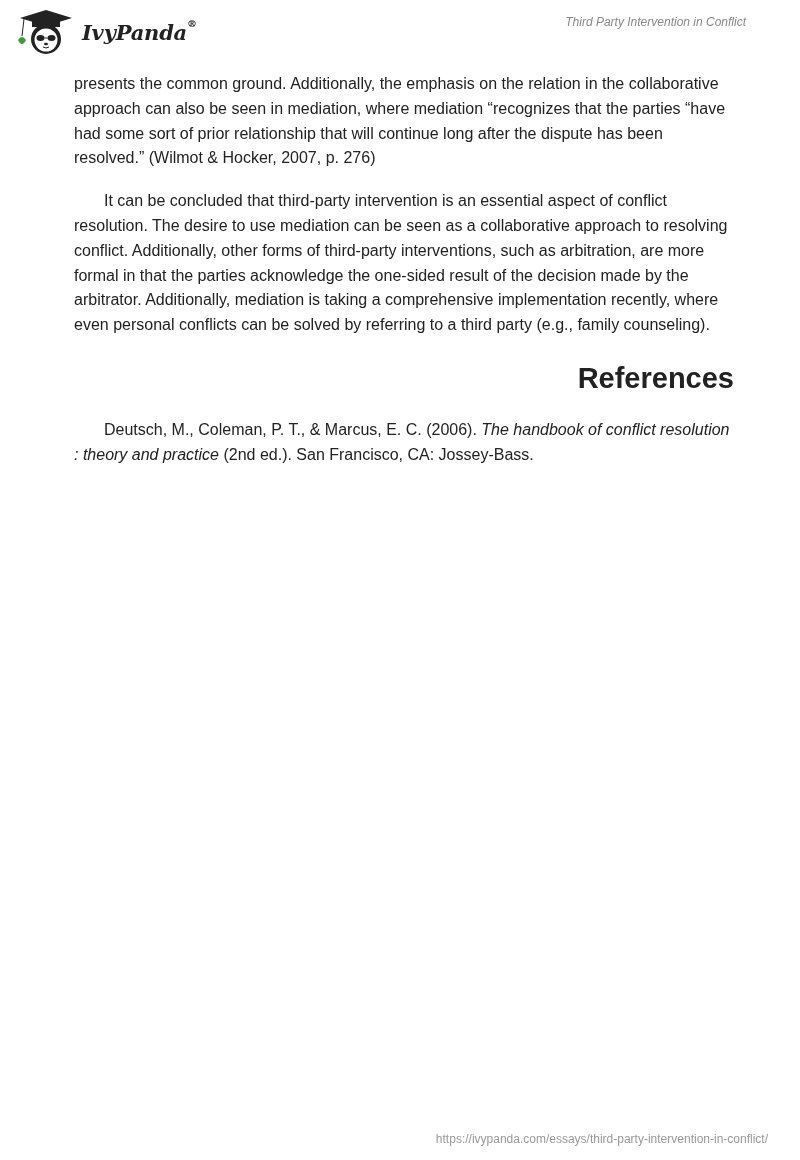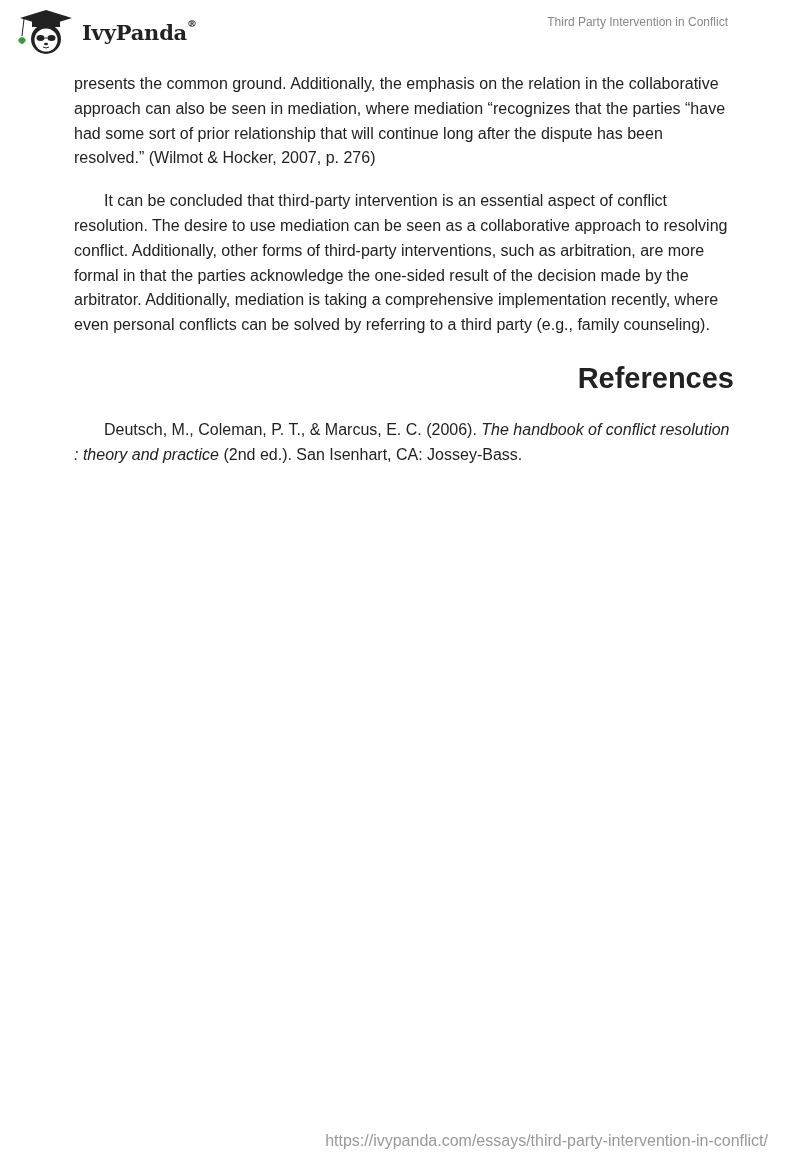--- a/index.html
+++ b/index.html
@@ -1,31 +1,31 @@
 <!DOCTYPE html>
 <html><head>
 <meta charset="utf-8">
 <style>
   html, body { margin: 0; padding: 0; background: #ffffff; }
   body { width: 800px; height: 1160px; position: relative; overflow: hidden;
          font-family: "Liberation Sans", sans-serif; color: #222222; }
-  .header { position: absolute; left: 0; top: 0; width: 760px; height: 60px; }
+  .header { position: absolute; left: 0; top: 0; width: 760px; height: 60px; font-style: italic; }
   .logo { position: absolute; left: 16px; top: 8px; display: flex; align-items: center; }
   .logo svg { display: block; }
   .logo-text { font-family: "DejaVu Serif", serif; font-weight: bold; font-size: 21px;
                color: #222; margin-left: 6px; letter-spacing: -0.2px; }
   .logo-text sup { font-size: 10px; vertical-align: top; position: relative; top: -2px; }
-  .header-title { position: absolute; right: 32px; top: 15px; font-size: 12px; color: #888888; }
+  .header-title { position: absolute; right: 14px; top: 15px; font-size: 12px; color: #888888; }
   .content { position: absolute; left: 74px; top: 72px; width: 660px; }
   p { margin: 0; font-size: 16px; line-height: 24.8px; }
   .p-cont { margin-bottom: 18px; }
   .indent { text-indent: 30px; }
   h2 { margin: 0; font-size: 29px; font-weight: bold; color: #222; line-height: 36px; padding-top: 4px; margin-bottom: 22px; text-align: right; }
   .ref { margin-bottom: 17px; }
-  .footer { position: absolute; right: 32px; top: 1132px; font-size: 16px; color: #999999; }
+  .footer { position: absolute; right: 32px; top: 1132px; font-size: 12px; color: #999999; }
 </style>
 </head>
 <body>
 
 <div class="header">
   <div class="logo">
     <svg width="60" height="48" viewBox="0 0 60 48">
 
       <polygon points="4,10 30,2 56,10 30,18" fill="#222"></polygon>
       <rect x="16" y="12" width="28" height="7" fill="#222"></rect>
@@ -45,16 +45,16 @@
   </div>
   <div class="header-title">Third Party Intervention in Conflict</div>
 </div>
 
 <div class="content">
   <p class="p-cont">presents the common ground. Additionally, the emphasis on the relation in the collaborative approach can also be seen in mediation, where mediation “recognizes that the parties “have had some sort of prior relationship that will continue long after the dispute has been resolved.” (Wilmot &amp; Hocker, 2007, p. 276)</p>
   <p class="indent p-cont">It can be concluded that third-party intervention is an essential aspect of conflict resolution. The desire to use mediation can be seen as a collaborative approach to resolving conflict. Additionally, other forms of third-party interventions, such as arbitration, are more formal in that the parties acknowledge the one-sided result of the decision made by the arbitrator. Additionally, mediation is taking a comprehensive implementation recently, where even personal conflicts can be solved by referring to a third party (e.g., family counseling).</p>
 
   <h2>References</h2>
 
-  <p class="indent ref"><span>Deutsch, M., Coleman, P. T., &amp; Marcus, E. C. (2006). </span><i>The handbook of conflict resolution : theory and practice</i><span> (2nd ed.). San Isenhart, CA: Jossey-Bass.</span></p>
+  <p class="indent ref"><span>Deutsch, M., Coleman, P. T., &amp; Marcus, E. C. (2006). </span><i>The handbook of conflict resolution : theory and practice</i><span> (2nd ed.). San Francisco, CA: Jossey-Bass.</span></p>
 </div>
 
 <div class="footer">https://ivypanda.com/essays/third-party-intervention-in-conflict/</div>
 
 </body></html>

